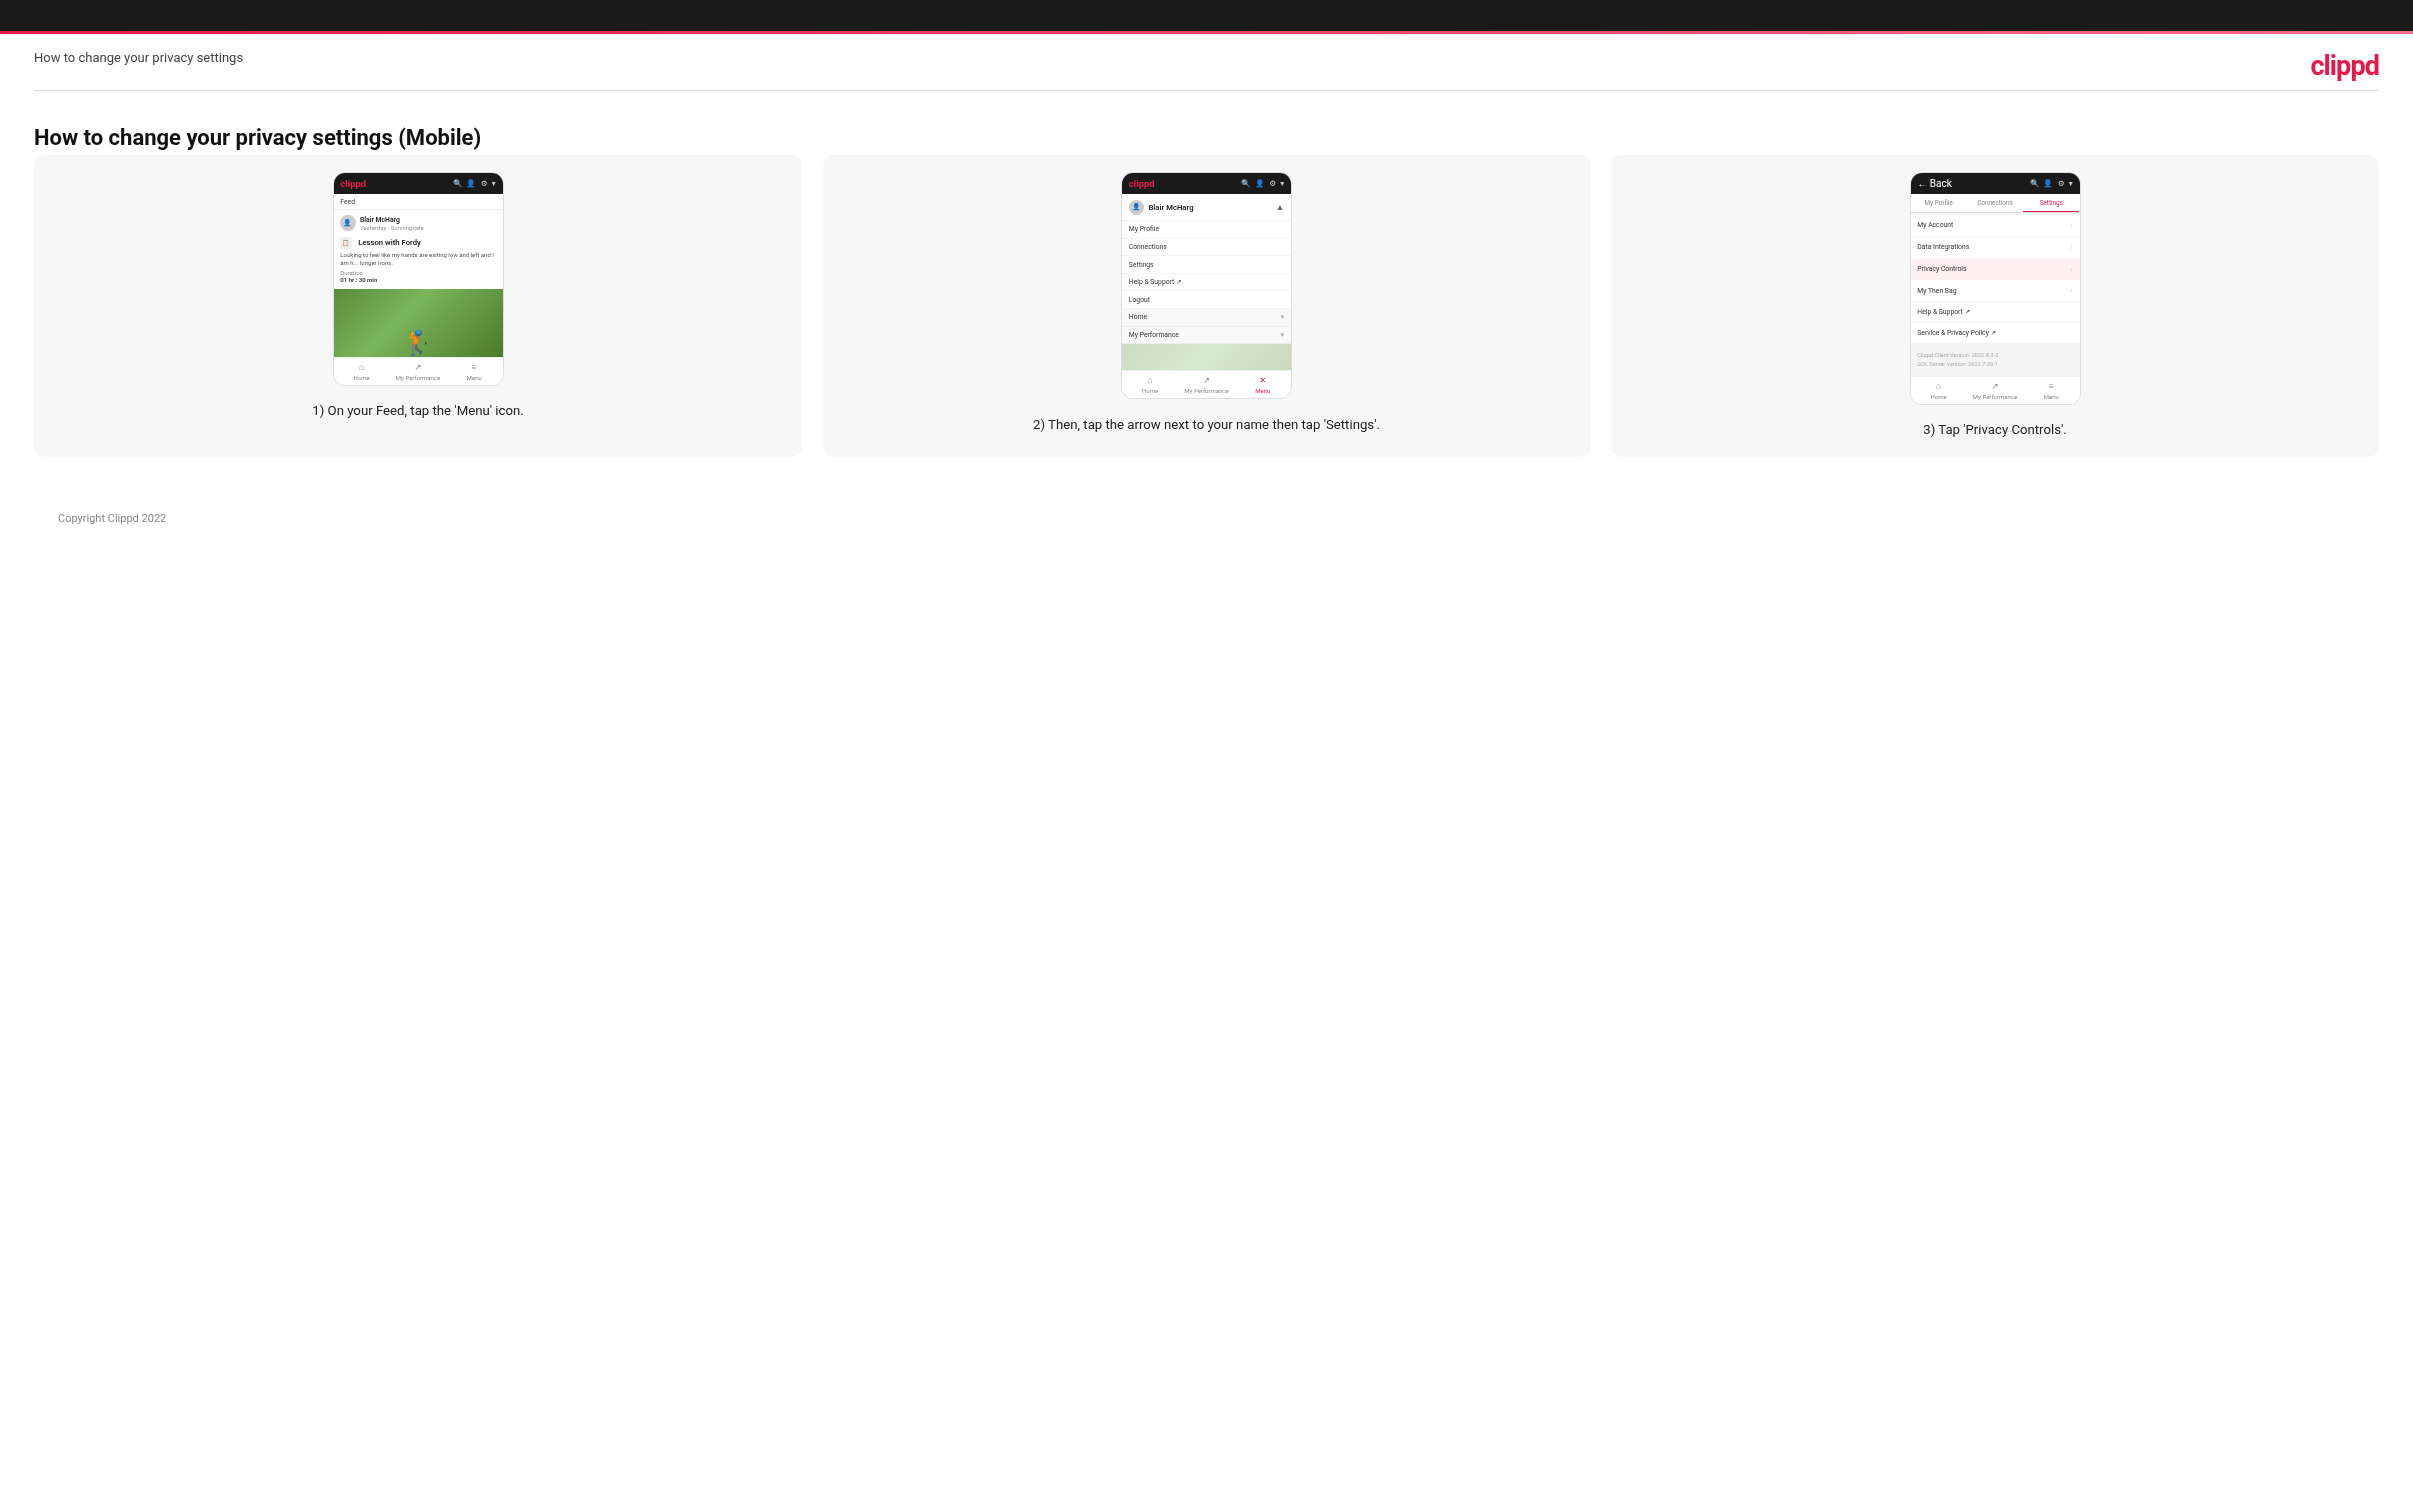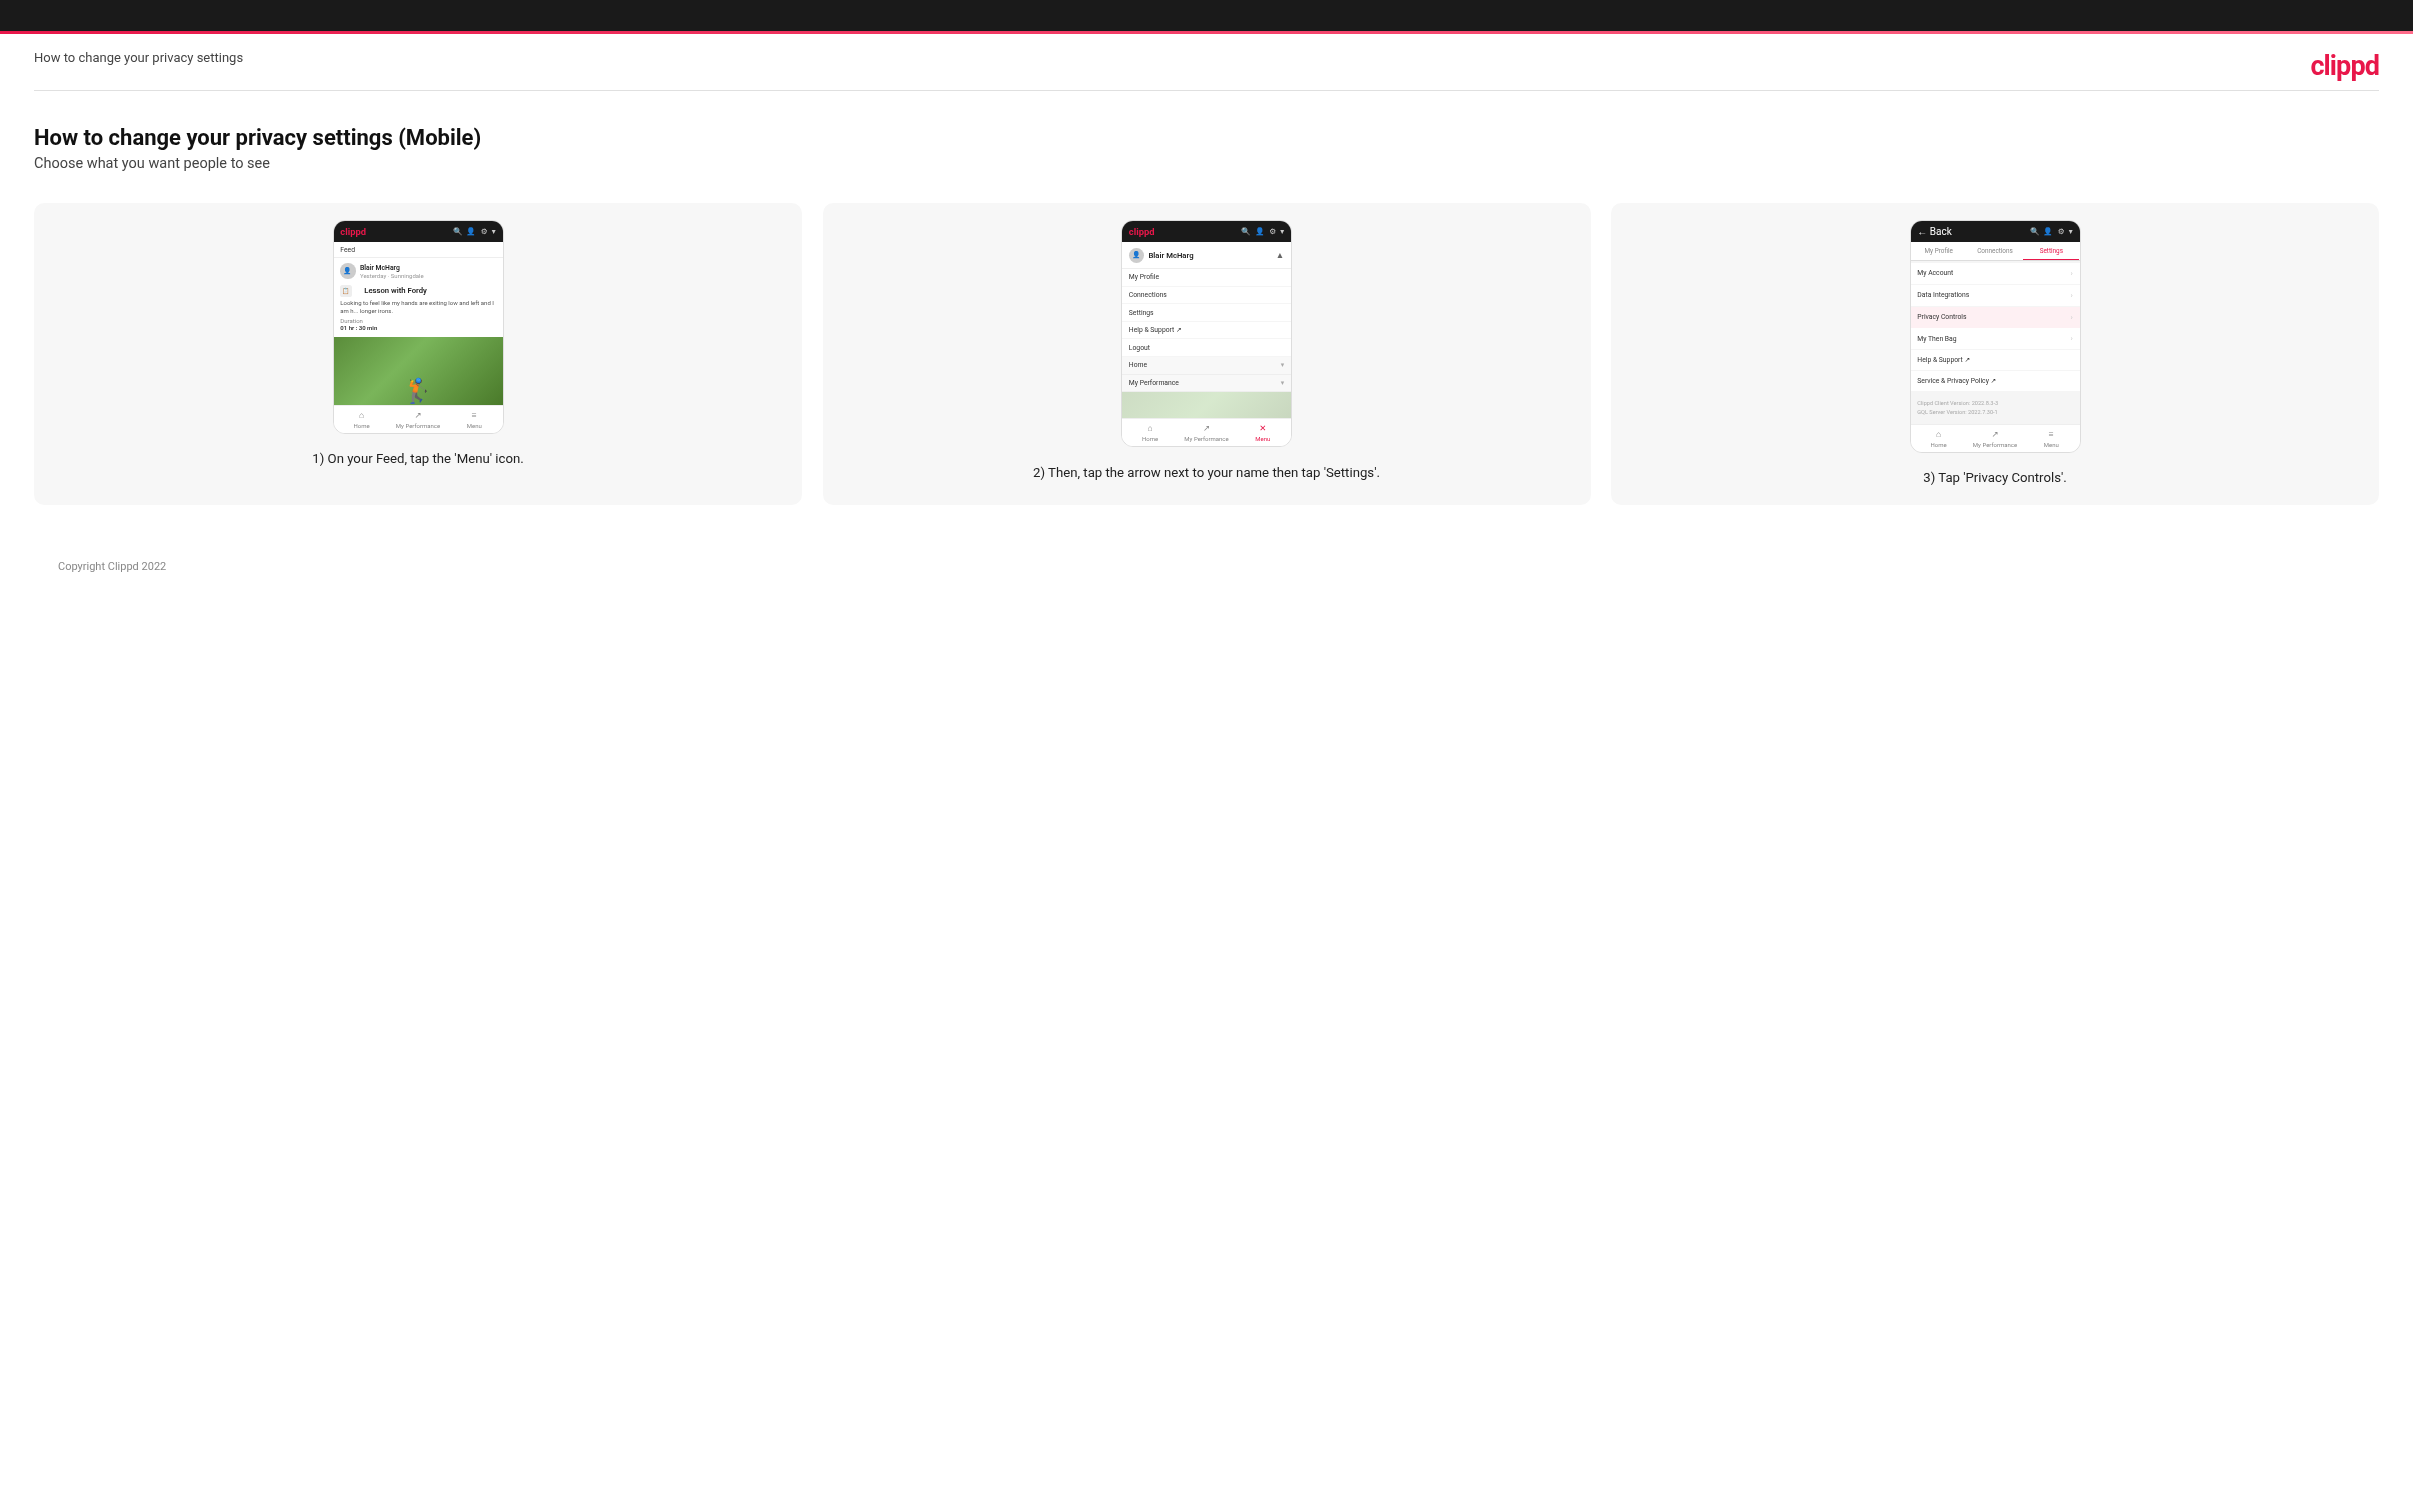--- a/index.html
+++ b/index.html
@@ -162,21 +162,21 @@
     }
 
     .phone-post-sub {
       font-size: 6px;
       color: #999;
     }
 
     .phone-lesson-row {
       display: flex;
       align-items: center;
-      gap: 12px;
+      gap: 6px;
       padding: 2.6px 0;
     }
 
     .phone-lesson-icon {
       width: 12px;
       height: 12px;
       background: #eee;
       border-radius: 2.6px;
       display: flex;
       align-items: center;
@@ -378,21 +378,20 @@
 <div class="accent-line"></div>
 
 <div class="header">
   <span class="header-title">How to change your privacy settings</span>
   <span class="logo">clippd</span>
 </div>
 <div class="header-divider"></div>
 
 <div class="main">
   <h1 class="page-heading">How to change your privacy settings (Mobile)</h1>
-  <p class="page-subtitle">Choose what you want people to see</p>
 
   <div class="steps-grid">
 
     <div class="step-card">
 
       <div class="phone-mockup">
 
         <div class="phone-nav-bar">
           <span class="phone-logo">clippd</span>
           <div class="phone-icons">

